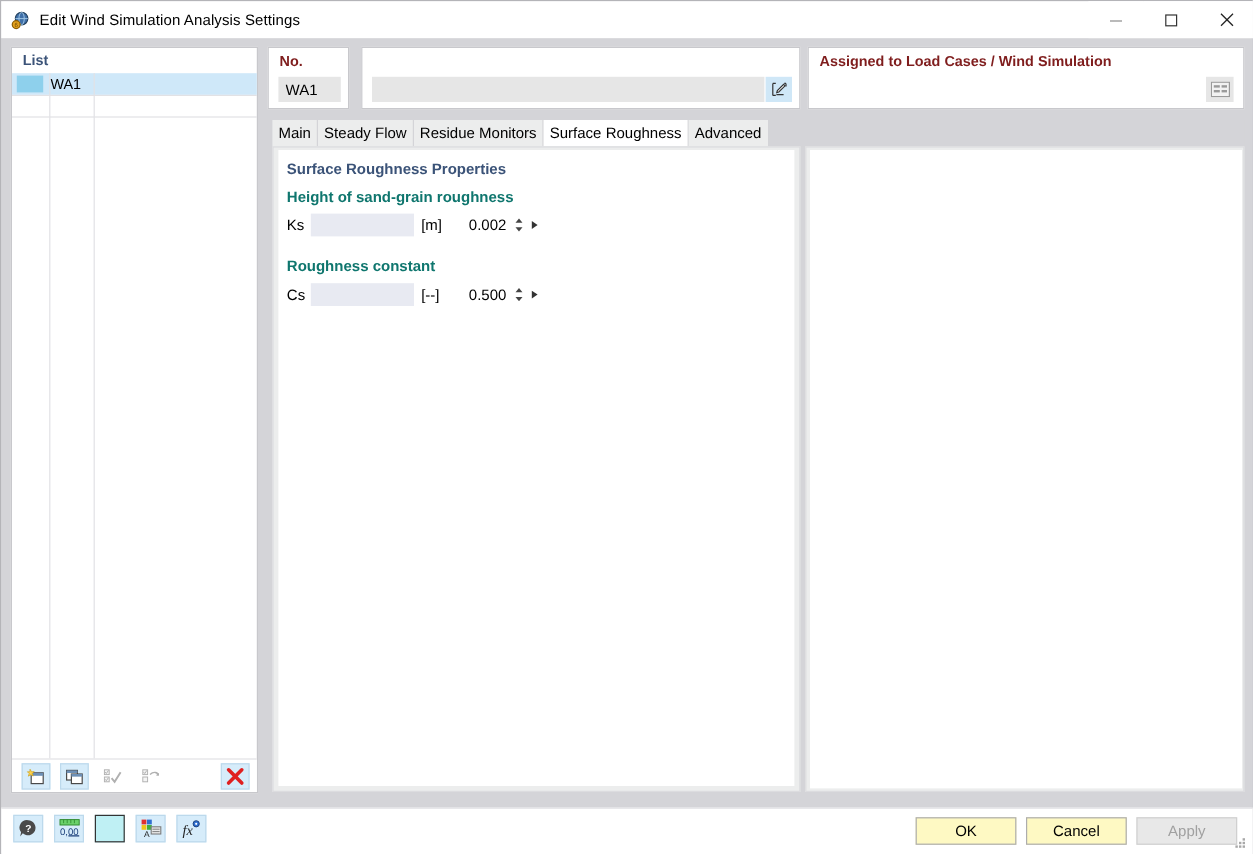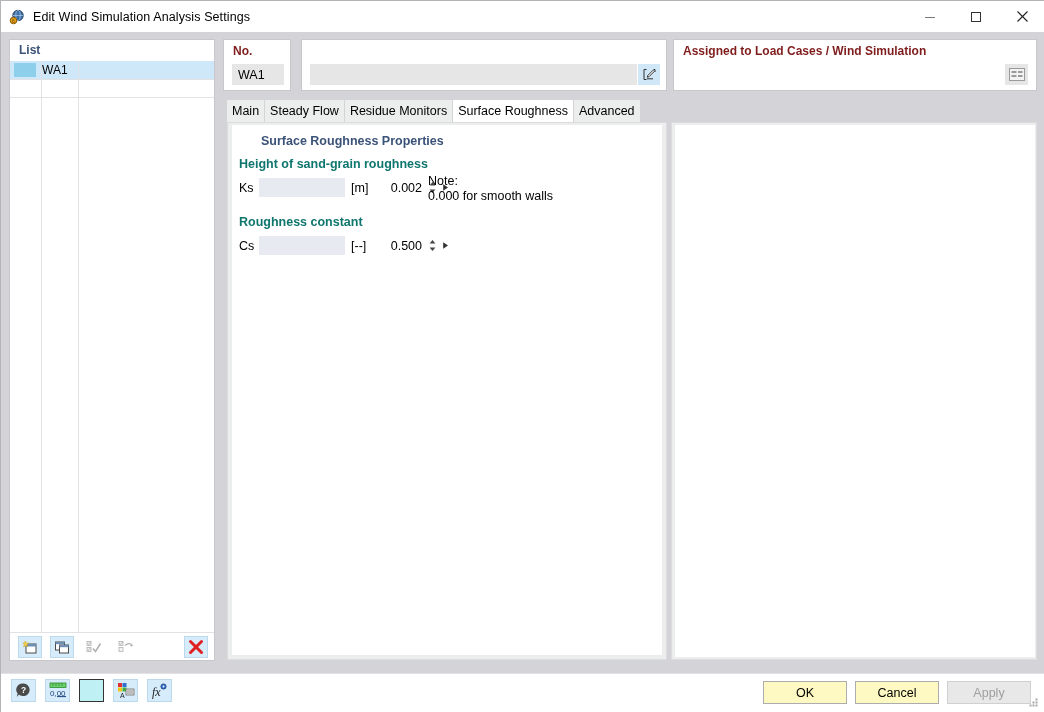--- a/index.html
+++ b/index.html
@@ -176,21 +176,20 @@
   .right-inner {
     position: absolute; left: 3px; top: 2px;
     width: 360px; height: 532px;
     background: #ffffff;
   }
 
   .section-title {
     position: absolute; left: 7px; top: 9px;
     font-size: 12.5px; font-weight: bold;
     color: #3b5378;
-    margin-left: 22px;
   }
   .grp-label {
     position: absolute;
     font-size: 12.5px; font-weight: bold;
     color: #0f766e;
   }
   .row-label {
     position: absolute;
     font-size: 12.5px;
     color: #000;
@@ -442,22 +441,20 @@
         </span>
         <span class="spin-more">
           <svg width="9" height="9" viewBox="0 0 9 9">
             <path d="M2.2 1.2 L7 4.5 L2.2 7.8 Z" fill="#333"></path>
           </svg>
         </span>
       </div>
 
       <div class="unit-label" style="left:119px; top:56px;">[m]</div>
 
-      <div class="note-label" style="left:196px; top:49px;">Note:
-0.000 for smooth walls</div>
 
       <div class="grp-label" style="left:7px; top:90px;">Roughness constant</div>
 
       <div class="row-label" style="left:7px; top:114px;">Cs</div>
 
       <div class="spin" style="left:27px; top:111px; width:86px;">
         <input value="0.500" style="">
         <span class="spin-arrows">
           <svg width="9" height="15" viewBox="0 0 9 15">
             <path d="M4.5 2 L7.4 5.6 L1.6 5.6 Z" fill="#444"></path>

